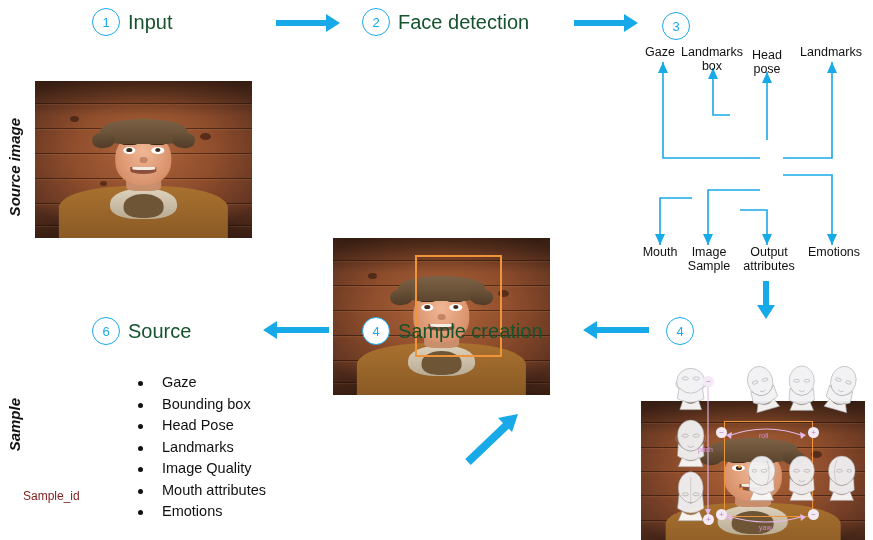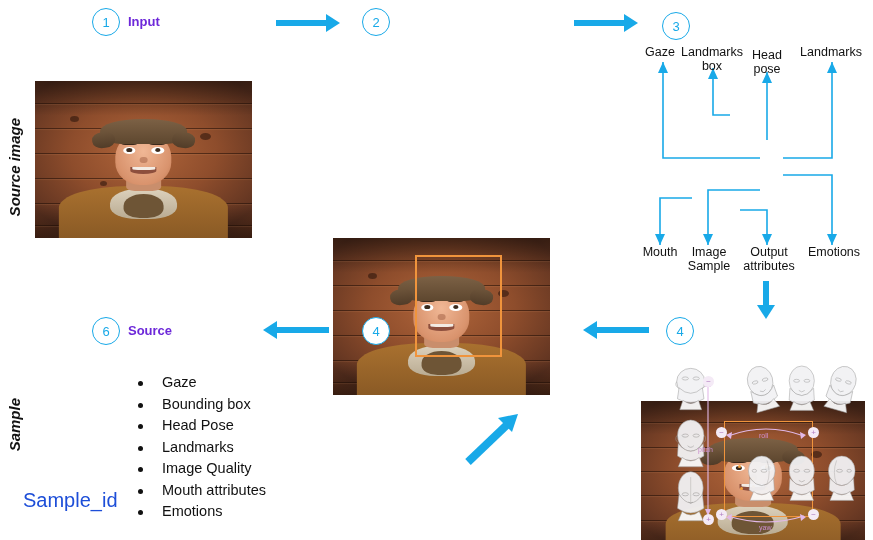--- a/index.html
+++ b/index.html
@@ -15,21 +15,21 @@
 
   
   .step{display:flex;align-items:center;gap:8px;}
   .step-num{
     width:26px;height:26px;border-radius:50%;
     border:1.6px solid #18A9E8;color:#18A9E8;
     display:flex;align-items:center;justify-content:center;
     font-size:13px;flex:0 0 auto;background:#fff;
   }
   .step-label{
-    color:#6d28d9;font-size:13px;line-height:22px;font-weight:700;
+    color:#14532d;font-size:20px;line-height:22px;font-weight:400;
     white-space:pre-line;
   }
   .step-label.two-line{text-align:center;}
 
   
   .vcap{
     color:#111;font-size:15px;font-style:italic;font-weight:700;
     writing-mode:vertical-rl;transform:rotate(180deg);
     white-space:nowrap;
   }
@@ -119,21 +119,21 @@
   
   .bullets{position:absolute;margin:0;padding:0;list-style:none;}
   .bullets li{
     font-size:14.5px;color:#111;line-height:21.5px;
     position:relative;padding-left:44px;white-space:nowrap;
   }
   .bullets li::before{
     content:"";position:absolute;left:20px;top:9px;
     width:5px;height:5px;border-radius:50%;background:#111;
   }
-  .sample-id{position:absolute;font-size:20px;color:#1d4ed8;}
+  .sample-id{position:absolute;font-size:12px;color:#7f1d1d;}
 
   
   .pose-panel{position:absolute;}
   .pose-label{
     position:absolute;color:#CB8FD0;font-size:7px;font-family:"Liberation Sans",sans-serif;
   }
   .pp-btn{
     position:absolute;width:11px;height:11px;border-radius:50%;
     background:#F4EAF6;color:#B07CC0;font-size:8px;
     display:flex;align-items:center;justify-content:center;
@@ -149,20 +149,21 @@
     <div class="step-label">Input</div>
   </div>
 
   <div>
     <div class="abs arrow-line" style="left:276px;top:20px;width:52px;height:6px;"></div>
     <div class="abs tri right" style="left:326px;top:14px;"></div>
   </div>
 
   <div class="abs step" style="left:362px;top:8px;">
     <div class="step-num">2</div>
+    <div class="step-label">Face detection</div>
   </div>
 
   <div>
     <div class="abs arrow-line" style="left:574px;top:20px;width:52px;height:6px;"></div>
     <div class="abs tri right" style="left:624px;top:14px;"></div>
   </div>
 
   <div class="abs step" style="left:662px;top:2px;align-items:flex-start;">
     <div class="step-num" style="margin-top:10px;">3</div>
   </div>
@@ -316,20 +317,21 @@
     <div class="step-num">4</div>
   </div>
 
   <div>
     <div class="abs arrow-line" style="left:597px;top:327px;width:52px;height:6px;"></div>
     <div class="abs tri left" style="left:583px;top:321px;"></div>
   </div>
 
   <div class="abs step" style="left:362px;top:317px;">
     <div class="step-num">4</div>
+    <div class="step-label">Sample creation</div>
   </div>
 
   <div>
     <div class="abs arrow-line" style="left:277px;top:327px;width:52px;height:6px;"></div>
     <div class="abs tri left" style="left:263px;top:321px;"></div>
   </div>
 
   <div class="abs step" style="left:92px;top:317px;">
     <div class="step-num">6</div>
     <div class="step-label">Source</div>

